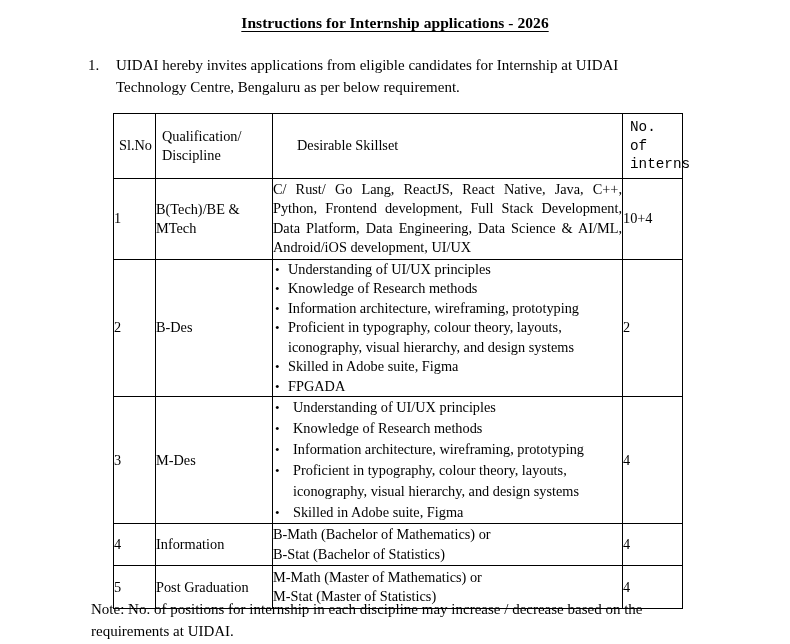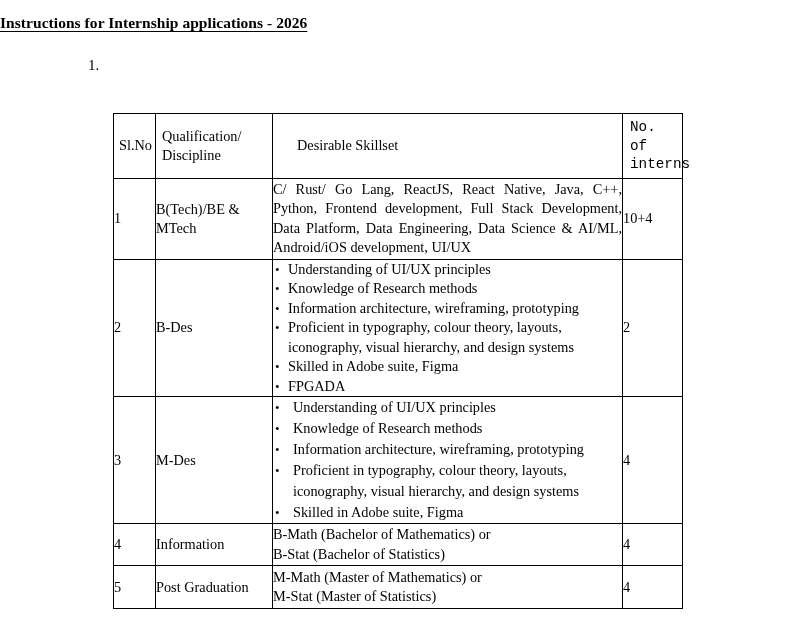--- a/index.html
+++ b/index.html
@@ -23,21 +23,21 @@
     height: 644px;
     box-sizing: border-box;
   }
 
   
   .doc-title {
     position: absolute;
     top: 14px;
     left: 0;
     width: 790px;
-    text-align: left;
+    text-align: center;
     font-size: 15.5px;
     font-weight: bold;
     letter-spacing: 0.05px;
   }
   .doc-title span {
     text-decoration: underline;
     text-underline-offset: 2.5px;
   }
 
   
@@ -174,20 +174,22 @@
 <body>
 
 <div class="page">
 
   <div class="doc-title"><span>Instructions for Internship applications - 2026</span></div>
 
   <div class="intro">
     <div class="intro-row">
       <div class="intro-num">1.</div>
       <div class="intro-text">
+        <span>UIDAI hereby invites applications from eligible candidates for Internship at UIDAI</span>
+        <span class="last-line">Technology Centre, Bengaluru as per below requirement.</span>
       </div>
     </div>
   </div>
 
   <table class="req-table">
     <colgroup>
       <col class="c-sl">
       <col class="c-qual">
       <col class="c-skill">
       <col class="c-interns">
@@ -267,14 +269,18 @@
         <td class="cell-skill">
           <span>M-Math (Master of Mathematics) or</span><br>
           <span>M-Stat (Master of Statistics)</span>
         </td>
         <td class="cell-interns">4</td>
       </tr>
 
     </tbody>
   </table>
 
+  <div class="note">
+    <span>Note: No. of positions for internship in each discipline may increase / decrease based on the</span>
+    <span class="last-line">requirements at UIDAI.</span>
+  </div>
 
 </div>
 
 </body></html>

